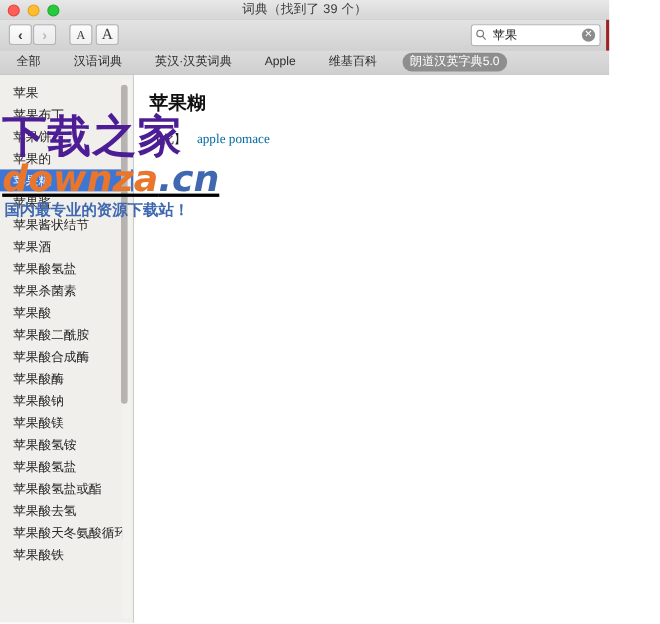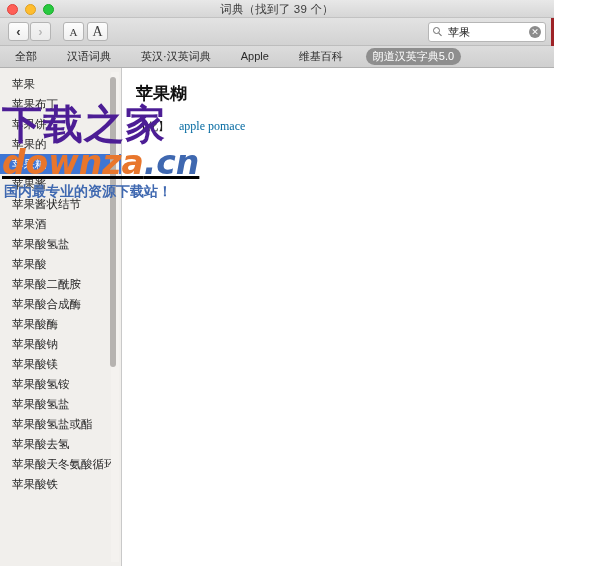--- a/index.html
+++ b/index.html
@@ -200,20 +200,21 @@
       <div class="list" id="result-list">
           <div class="row">苹果</div>
           <div class="row">苹果布丁</div>
           <div class="row">苹果饼</div>
           <div class="row">苹果的</div>
           <div class="row selected">苹果糊</div>
           <div class="row">苹果酱</div>
           <div class="row">苹果酱状结节</div>
           <div class="row">苹果酒</div>
           <div class="row">苹果酸氢盐</div>
+          <div class="row">苹果杀菌素</div>
           <div class="row">苹果酸</div>
           <div class="row">苹果酸二酰胺</div>
           <div class="row">苹果酸合成酶</div>
           <div class="row">苹果酸酶</div>
           <div class="row">苹果酸钠</div>
           <div class="row">苹果酸镁</div>
           <div class="row">苹果酸氢铵</div>
           <div class="row">苹果酸氢盐</div>
           <div class="row">苹果酸氢盐或酯</div>
           <div class="row">苹果酸去氢</div>

